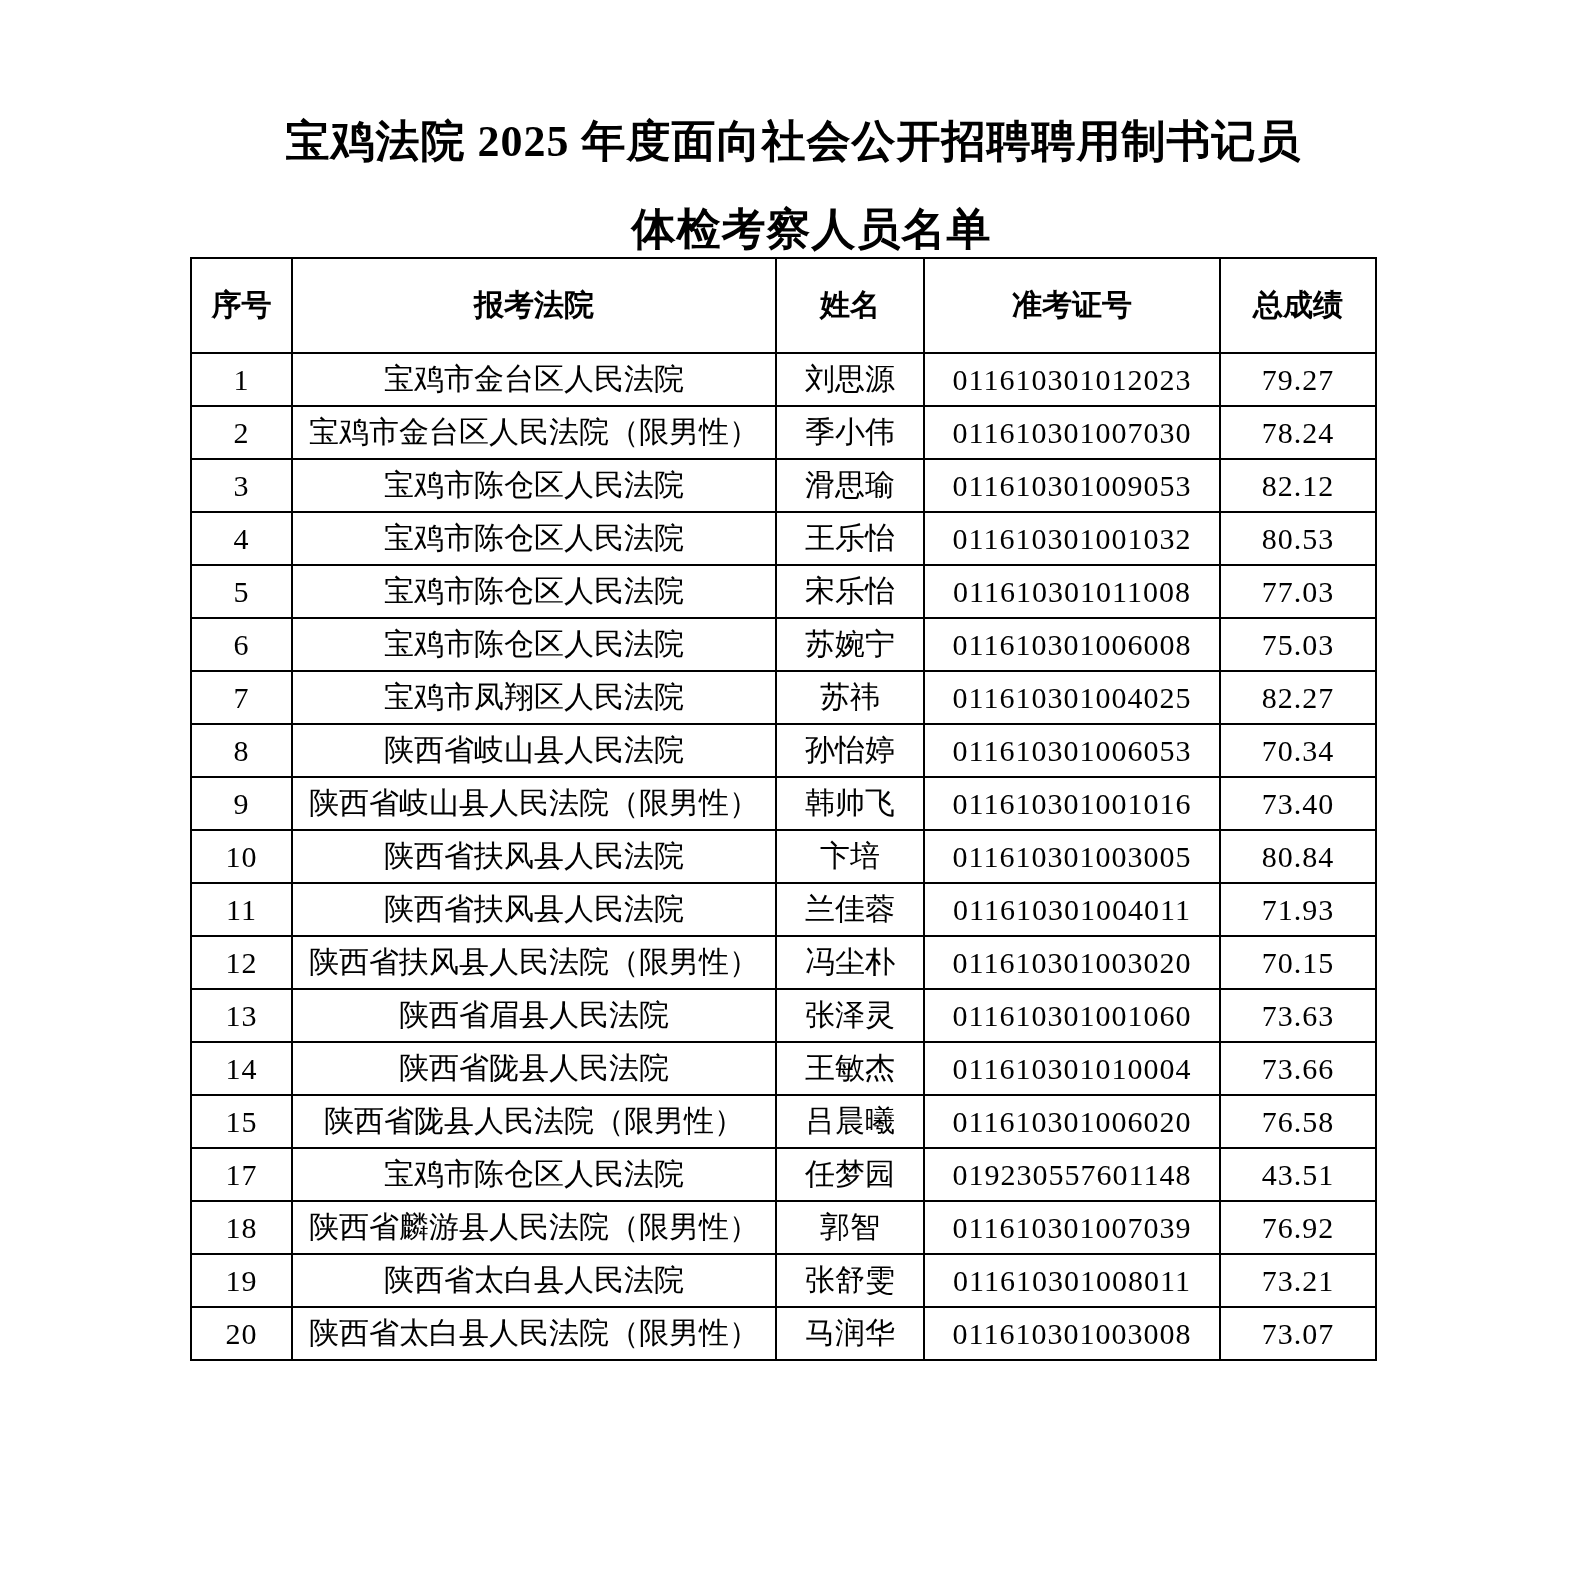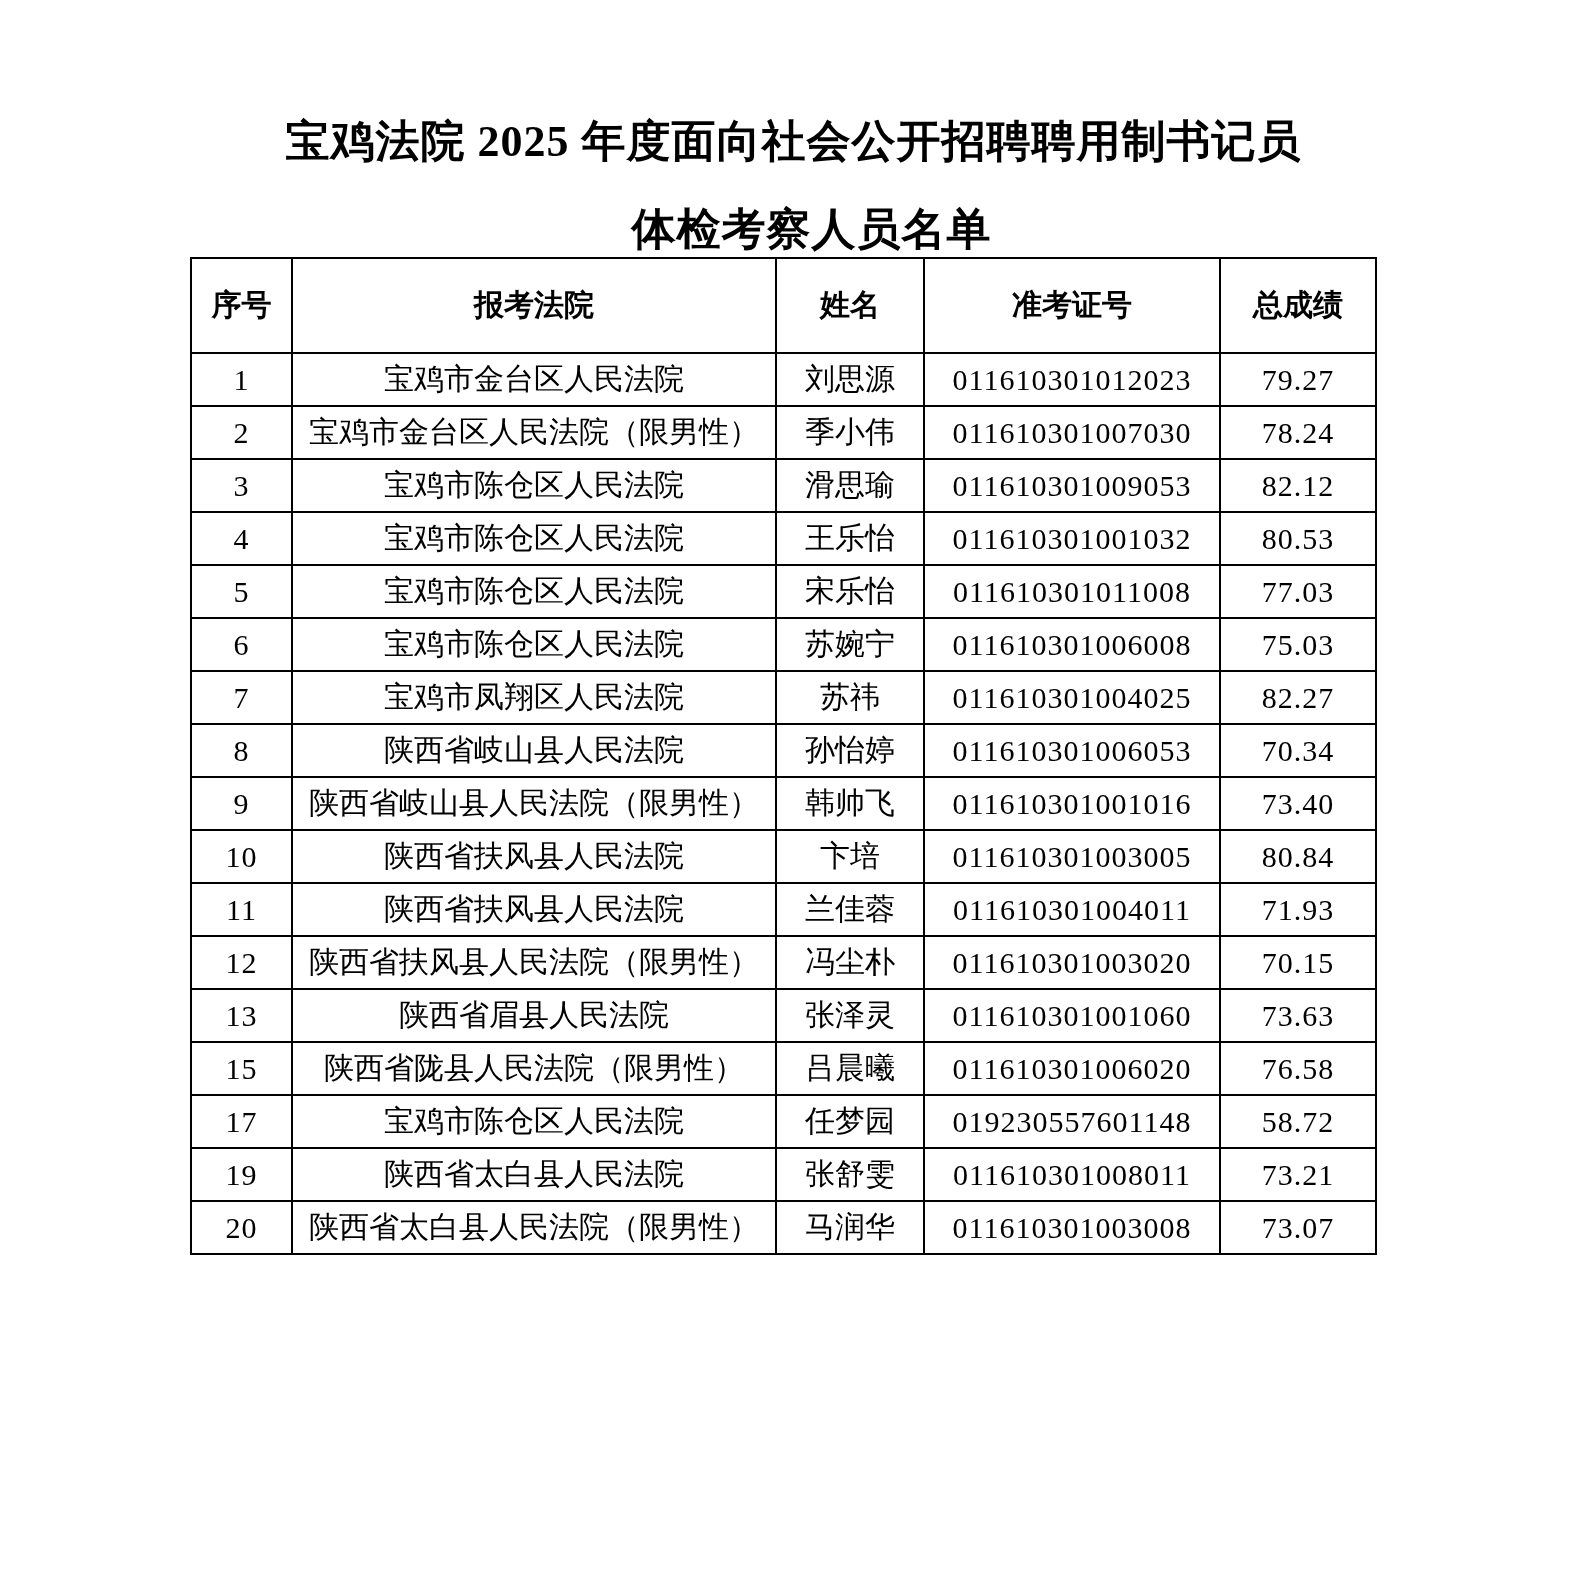--- a/index.html
+++ b/index.html
@@ -188,32 +188,46 @@
           <td class="cell-score">70.15</td>
         </tr>
         <tr>
           <td class="cell-seq">13</td>
           <td class="cell-court">陕西省眉县人民法院</td>
           <td class="cell-name">张泽灵</td>
           <td class="cell-ticket">011610301001060</td>
           <td class="cell-score">73.63</td>
         </tr>
         <tr>
+          <td class="cell-seq">14</td>
+          <td class="cell-court">陕西省陇县人民法院</td>
+          <td class="cell-name">王敏杰</td>
+          <td class="cell-ticket">011610301010004</td>
+          <td class="cell-score">73.66</td>
+        </tr>
+        <tr>
           <td class="cell-seq">15</td>
           <td class="cell-court">陕西省陇县人民法院（限男性）</td>
           <td class="cell-name">吕晨曦</td>
           <td class="cell-ticket">011610301006020</td>
           <td class="cell-score">76.58</td>
         </tr>
         <tr>
           <td class="cell-seq">17</td>
           <td class="cell-court">宝鸡市陈仓区人民法院</td>
           <td class="cell-name">任梦园</td>
           <td class="cell-ticket">019230557601148</td>
-          <td class="cell-score">58.72</td>
+          <td class="cell-score">43.51</td>
+        </tr>
+        <tr>
+          <td class="cell-seq">18</td>
+          <td class="cell-court">陕西省麟游县人民法院（限男性）</td>
+          <td class="cell-name">郭智</td>
+          <td class="cell-ticket">011610301007039</td>
+          <td class="cell-score">76.92</td>
         </tr>
         <tr>
           <td class="cell-seq">19</td>
           <td class="cell-court">陕西省太白县人民法院</td>
           <td class="cell-name">张舒雯</td>
           <td class="cell-ticket">011610301008011</td>
           <td class="cell-score">73.21</td>
         </tr>
         <tr>
           <td class="cell-seq">20</td>

